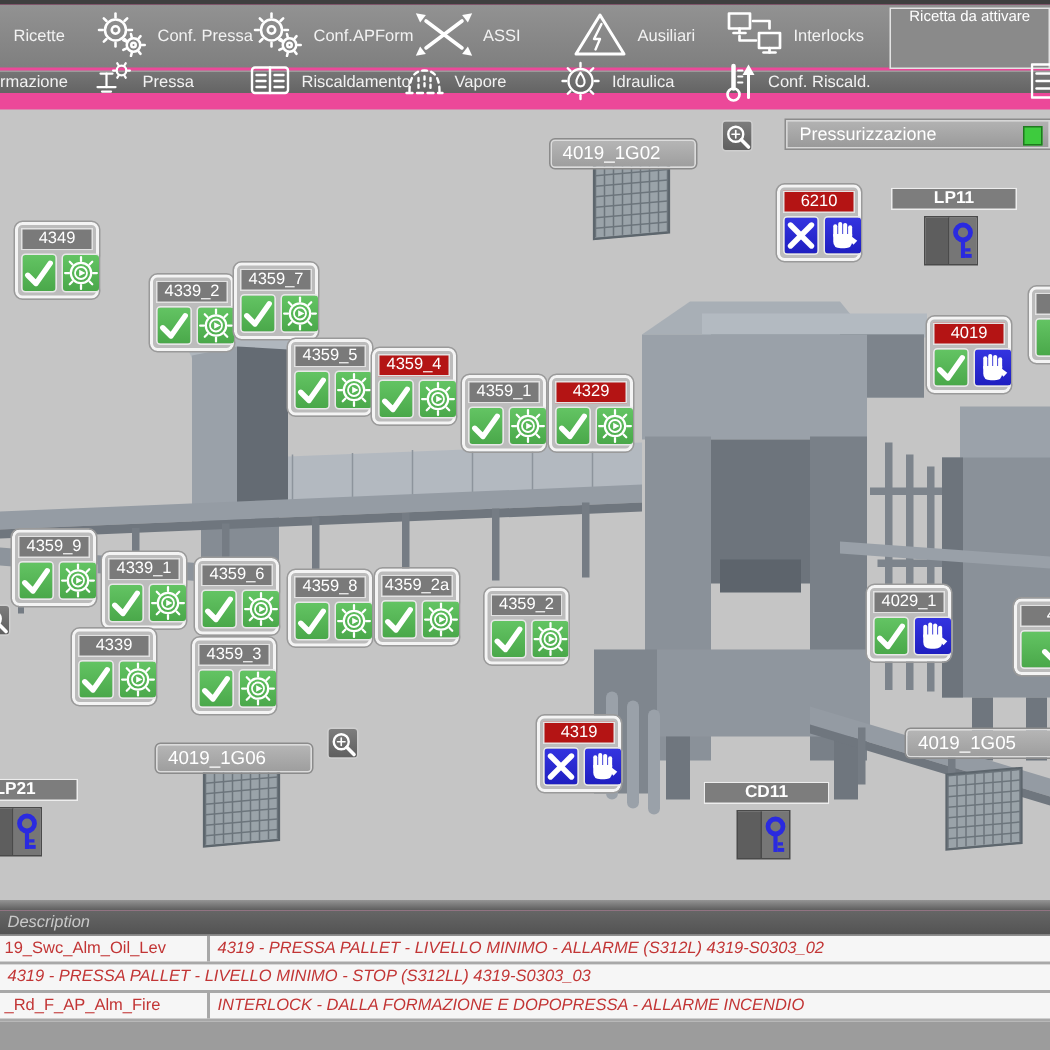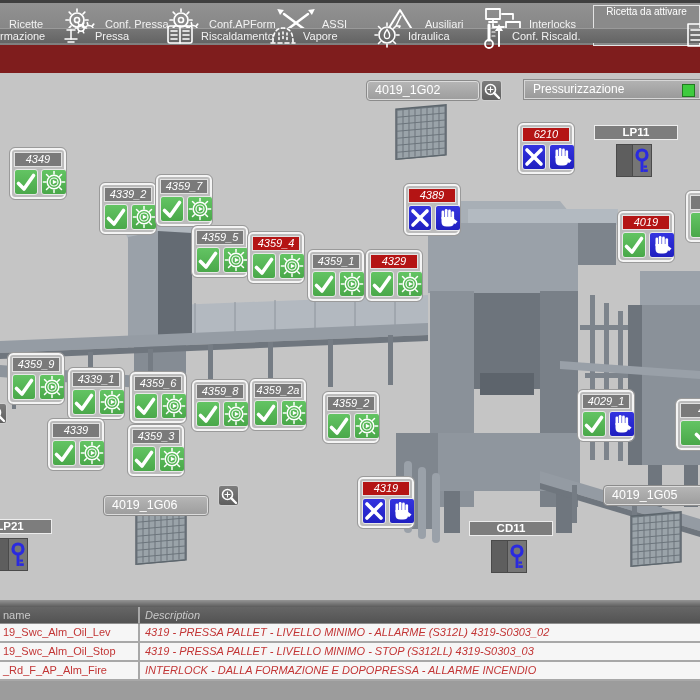--- a/index.html
+++ b/index.html
@@ -1,21 +1,21 @@
 <!DOCTYPE html>
 <html><head>
 <meta charset="utf-8">
 <style>
   html,body{margin:0;padding:0;background:#444;}
-  #app{position:relative;width:700px;height:700px;overflow:hidden;background:#7f1d1d;
+  #app{position:relative;width:700px;height:700px;overflow:hidden;background:#ec4899;
        font-family:"Liberation Sans",sans-serif;-webkit-font-smoothing:antialiased;}
   
   .toolbar1{position:absolute;left:0;top:0;width:700px;height:45px;box-sizing:border-box;
             background:linear-gradient(#929292,#7f7f7f);border-top:3px solid #3f3f3f;}
-  .toolbar2{position:absolute;left:0;top:28px;width:700px;height:15px;box-sizing:border-box;
+  .toolbar2{position:absolute;left:0;top:47px;width:700px;height:15px;box-sizing:border-box;
             background:linear-gradient(#757575,#646464);border-top:1px solid #9a9a9a;}
   .tb-item{position:absolute;top:0;height:100%;display:flex;align-items:center;gap:7px;
            color:#f2f2f2;font-size:11px;white-space:nowrap;cursor:default;}
   .tb-item svg{flex:0 0 auto;}
   
   .recipe-panel{position:absolute;right:0;top:2px;width:107px;height:41px;box-sizing:border-box;
                 border:1px solid #e3e3e3;background:#8a8a8a;color:#fff;font-size:10px;}
   .recipe-title{text-align:center;height:12px;line-height:12px;overflow:hidden;}
   .recipe-row{display:flex;align-items:center;height:13px;border-top:1px solid #e3e3e3;
               background:#959595;color:#fff;}
@@ -35,21 +35,21 @@
   .station-label{position:absolute;width:84px;height:15px;box-sizing:border-box;background:#7d7d7d;
                  border:1px solid #ededed;color:#fff;font-size:11.5px;font-weight:bold;
                  text-align:center;line-height:13px;}
   .key-panel{position:absolute;width:36px;height:33px;box-sizing:border-box;border:1px solid #4a4a4a;
              display:flex;}
   .key-panel .kc1{width:15px;background:#5e5e5e;border-right:1px solid #4a4a4a;}
   .key-panel .kc2{flex:1;background:#767676;display:flex;align-items:center;justify-content:center;}
   .pallet{position:absolute;}
   
   .tag{position:absolute;width:56px;box-sizing:border-box;background:#bcbcbc;border:2px solid #f4f4f4;
-       outline:1px solid #9a9a9a;border-radius:5px;padding:2px;font-style:italic;}
+       outline:1px solid #9a9a9a;border-radius:5px;padding:2px;}
   .tag-label{height:13px;line-height:13px;font-size:11px;text-align:center;color:#fff;
              border:1px solid #e2e2e2;overflow:hidden;}
   .tag-label.gray{background:#7a7a7a;}
   .tag-label.red{background:#b41414;}
   .tag-buttons{display:flex;gap:3px;margin-top:2px;}
   .tbtn{flex:1;height:26px;border-radius:3px;box-sizing:border-box;border:1px solid #e8e8e8;
         display:flex;align-items:center;justify-content:center;}
   .tbtn.green{background:linear-gradient(#63c463,#4aa84a);}
   .tbtn.blue{background:linear-gradient(#3434e0,#1f1fc0);}
   
@@ -421,21 +421,21 @@
               <line x1="4" y1="18" x2="52" y2="18"></line>
               <line x1="4" y1="25" x2="52" y2="25"></line>
               <line x1="4" y1="32" x2="52" y2="32"></line>
               <line x1="4" y1="39" x2="52" y2="39"></line>
               <line x1="4" y1="46" x2="52" y2="46"></line>
               <line x1="4" y1="53" x2="52" y2="53"></line>
             </g>
             <rect x="3" y="3" width="50" height="50" fill="none" stroke="#5d666d" stroke-width="1.5"></rect>
           </g>
         </svg></div>
-      <div class="zone-label" style="left:367px;top:8px;width:112px">4019_1G02</div>
+      <div class="zone-label" style="left:367px;top:20px;width:97px">4019_1G02</div>
       <div class="mag-btn" style="left:481px;top:7px">
         <svg width="18" height="18" viewBox="0 0 18 18">
           <g fill="none" stroke="#fff" stroke-width="1.6" stroke-linecap="round" stroke-linejoin="round">
             <circle cx="7.5" cy="7.5" r="5"></circle>
             <line x1="11.2" y1="11.2" x2="16" y2="16" stroke-width="2.4"></line>
             <line x1="7.5" y1="5" x2="7.5" y2="10" stroke-width="1.1"></line>
             <line x1="5" y1="7.5" x2="10" y2="7.5" stroke-width="1.1"></line>
           </g>
         </svg>
       </div>
@@ -651,22 +651,84 @@
                 <line x1="17.7" y1="6.3" x2="19.5" y2="4.5"></line>
                 <circle cx="12" cy="12" r="4" stroke-width="1.2"></circle>
                 <g fill="#fff" stroke="none">
                   <polygon points="10.8,9.8 15,12 10.8,14.2"></polygon>
                 </g>
               </g>
             </svg>
           </div>
         </div>
       </div>
-      <div class="tag" style="left:404px;top:111px">
-        <div class="tag-label red">4389</div>
+      <div class="tag" style="left:308px;top:177px">
+        <div class="tag-label gray">4359_1</div>
+        <div class="tag-buttons">
+          <div class="tbtn green">
+            <svg width="22" height="22" viewBox="0 0 22 22">
+              <g fill="none" stroke="#fff" stroke-width="3.6" stroke-linecap="round" stroke-linejoin="round">
+                <polyline points="3.5,12.5 9,18 18.5,4.5"></polyline>
+              </g>
+            </svg>
+          </div>
+          <div class="tbtn green">
+            <svg width="24" height="24" viewBox="0 0 24 24">
+              <g fill="none" stroke="#fff" stroke-width="1.5" stroke-linecap="round" stroke-linejoin="round">
+                <circle cx="12" cy="12" r="6.8" stroke-width="1.5"></circle>
+                <line x1="20.0" y1="12.0" x2="22.6" y2="12.0"></line>
+                <line x1="17.7" y1="17.7" x2="19.5" y2="19.5"></line>
+                <line x1="12.0" y1="20.0" x2="12.0" y2="22.6"></line>
+                <line x1="6.3" y1="17.7" x2="4.5" y2="19.5"></line>
+                <line x1="4.0" y1="12.0" x2="1.4" y2="12.0"></line>
+                <line x1="6.3" y1="6.3" x2="4.5" y2="4.5"></line>
+                <line x1="12.0" y1="4.0" x2="12.0" y2="1.4"></line>
+                <line x1="17.7" y1="6.3" x2="19.5" y2="4.5"></line>
+                <circle cx="12" cy="12" r="4" stroke-width="1.2"></circle>
+                <g fill="#fff" stroke="none">
+                  <polygon points="10.8,9.8 15,12 10.8,14.2"></polygon>
+                </g>
+              </g>
+            </svg>
+          </div>
+        </div>
+      </div>
+      <div class="tag" style="left:366px;top:177px">
+        <div class="tag-label red">4329</div>
+        <div class="tag-buttons">
+          <div class="tbtn green">
+            <svg width="22" height="22" viewBox="0 0 22 22">
+              <g fill="none" stroke="#fff" stroke-width="3.6" stroke-linecap="round" stroke-linejoin="round">
+                <polyline points="3.5,12.5 9,18 18.5,4.5"></polyline>
+              </g>
+            </svg>
+          </div>
+          <div class="tbtn green">
+            <svg width="24" height="24" viewBox="0 0 24 24">
+              <g fill="none" stroke="#fff" stroke-width="1.5" stroke-linecap="round" stroke-linejoin="round">
+                <circle cx="12" cy="12" r="6.8" stroke-width="1.5"></circle>
+                <line x1="20.0" y1="12.0" x2="22.6" y2="12.0"></line>
+                <line x1="17.7" y1="17.7" x2="19.5" y2="19.5"></line>
+                <line x1="12.0" y1="20.0" x2="12.0" y2="22.6"></line>
+                <line x1="6.3" y1="17.7" x2="4.5" y2="19.5"></line>
+                <line x1="4.0" y1="12.0" x2="1.4" y2="12.0"></line>
+                <line x1="6.3" y1="6.3" x2="4.5" y2="4.5"></line>
+                <line x1="12.0" y1="4.0" x2="12.0" y2="1.4"></line>
+                <line x1="17.7" y1="6.3" x2="19.5" y2="4.5"></line>
+                <circle cx="12" cy="12" r="4" stroke-width="1.2"></circle>
+                <g fill="#fff" stroke="none">
+                  <polygon points="10.8,9.8 15,12 10.8,14.2"></polygon>
+                </g>
+              </g>
+            </svg>
+          </div>
+        </div>
+      </div>
+      <div class="tag" style="left:518px;top:50px">
+        <div class="tag-label red">6210</div>
         <div class="tag-buttons">
           <div class="tbtn blue">
             <svg width="22" height="22" viewBox="0 0 22 22">
               <g fill="none" stroke="#fff" stroke-width="3.6" stroke-linecap="round" stroke-linejoin="round">
                 <line x1="4" y1="4" x2="18" y2="18"></line>
                 <line x1="18" y1="4" x2="4" y2="18"></line>
               </g>
             </svg>
           </div>
           <div class="tbtn blue">
@@ -676,109 +738,294 @@
                 <rect x="8.8" y="3" width="2.7" height="10.5" rx="1.3"></rect>
                 <rect x="12.1" y="3.6" width="2.7" height="10" rx="1.3"></rect>
                 <rect x="15.4" y="5.2" width="2.7" height="8.5" rx="1.3"></rect>
                 <path d="M5.5,11 h12.6 v5 q0,4.5 -5,4.5 h-2.6 q-5,0 -5,-4.5 z"></path>
                 <polygon points="17.5,12.5 21.5,15.5 19,18.2 16.5,15.5"></polygon>
               </g>
             </svg>
           </div>
         </div>
       </div>
-      <div class="tag" style="left:308px;top:177px">
-        <div class="tag-label gray">4359_1</div>
-        <div class="tag-buttons">
-          <div class="tbtn green">
-            <svg width="22" height="22" viewBox="0 0 22 22">
-              <g fill="none" stroke="#fff" stroke-width="3.6" stroke-linecap="round" stroke-linejoin="round">
-                <polyline points="3.5,12.5 9,18 18.5,4.5"></polyline>
-              </g>
-            </svg>
-          </div>
-          <div class="tbtn green">
-            <svg width="24" height="24" viewBox="0 0 24 24">
-              <g fill="none" stroke="#fff" stroke-width="1.5" stroke-linecap="round" stroke-linejoin="round">
-                <circle cx="12" cy="12" r="6.8" stroke-width="1.5"></circle>
-                <line x1="20.0" y1="12.0" x2="22.6" y2="12.0"></line>
-                <line x1="17.7" y1="17.7" x2="19.5" y2="19.5"></line>
-                <line x1="12.0" y1="20.0" x2="12.0" y2="22.6"></line>
-                <line x1="6.3" y1="17.7" x2="4.5" y2="19.5"></line>
-                <line x1="4.0" y1="12.0" x2="1.4" y2="12.0"></line>
-                <line x1="6.3" y1="6.3" x2="4.5" y2="4.5"></line>
-                <line x1="12.0" y1="4.0" x2="12.0" y2="1.4"></line>
-                <line x1="17.7" y1="6.3" x2="19.5" y2="4.5"></line>
-                <circle cx="12" cy="12" r="4" stroke-width="1.2"></circle>
-                <g fill="#fff" stroke="none">
-                  <polygon points="10.8,9.8 15,12 10.8,14.2"></polygon>
-                </g>
-              </g>
-            </svg>
-          </div>
-        </div>
-      </div>
-      <div class="tag" style="left:366px;top:177px">
-        <div class="tag-label red">4329</div>
-        <div class="tag-buttons">
-          <div class="tbtn green">
-            <svg width="22" height="22" viewBox="0 0 22 22">
-              <g fill="none" stroke="#fff" stroke-width="3.6" stroke-linecap="round" stroke-linejoin="round">
-                <polyline points="3.5,12.5 9,18 18.5,4.5"></polyline>
-              </g>
-            </svg>
-          </div>
-          <div class="tbtn green">
-            <svg width="24" height="24" viewBox="0 0 24 24">
-              <g fill="none" stroke="#fff" stroke-width="1.5" stroke-linecap="round" stroke-linejoin="round">
-                <circle cx="12" cy="12" r="6.8" stroke-width="1.5"></circle>
-                <line x1="20.0" y1="12.0" x2="22.6" y2="12.0"></line>
-                <line x1="17.7" y1="17.7" x2="19.5" y2="19.5"></line>
-                <line x1="12.0" y1="20.0" x2="12.0" y2="22.6"></line>
-                <line x1="6.3" y1="17.7" x2="4.5" y2="19.5"></line>
-                <line x1="4.0" y1="12.0" x2="1.4" y2="12.0"></line>
-                <line x1="6.3" y1="6.3" x2="4.5" y2="4.5"></line>
-                <line x1="12.0" y1="4.0" x2="12.0" y2="1.4"></line>
-                <line x1="17.7" y1="6.3" x2="19.5" y2="4.5"></line>
-                <circle cx="12" cy="12" r="4" stroke-width="1.2"></circle>
-                <g fill="#fff" stroke="none">
-                  <polygon points="10.8,9.8 15,12 10.8,14.2"></polygon>
-                </g>
-              </g>
-            </svg>
-          </div>
-        </div>
-      </div>
-      <div class="tag" style="left:518px;top:50px">
-        <div class="tag-label red">6210</div>
-        <div class="tag-buttons">
-          <div class="tbtn blue">
-            <svg width="22" height="22" viewBox="0 0 22 22">
-              <g fill="none" stroke="#fff" stroke-width="3.6" stroke-linecap="round" stroke-linejoin="round">
-                <line x1="4" y1="4" x2="18" y2="18"></line>
-                <line x1="18" y1="4" x2="4" y2="18"></line>
+      <div class="tag" style="left:618px;top:138px">
+        <div class="tag-label red">4019</div>
+        <div class="tag-buttons">
+          <div class="tbtn green">
+            <svg width="22" height="22" viewBox="0 0 22 22">
+              <g fill="none" stroke="#fff" stroke-width="3.6" stroke-linecap="round" stroke-linejoin="round">
+                <polyline points="3.5,12.5 9,18 18.5,4.5"></polyline>
               </g>
             </svg>
           </div>
           <div class="tbtn blue">
             <svg width="24" height="24" viewBox="0 0 24 24">
               <g fill="#fff">
                 <rect x="5.5" y="4.5" width="2.7" height="9" rx="1.3"></rect>
                 <rect x="8.8" y="3" width="2.7" height="10.5" rx="1.3"></rect>
                 <rect x="12.1" y="3.6" width="2.7" height="10" rx="1.3"></rect>
                 <rect x="15.4" y="5.2" width="2.7" height="8.5" rx="1.3"></rect>
                 <path d="M5.5,11 h12.6 v5 q0,4.5 -5,4.5 h-2.6 q-5,0 -5,-4.5 z"></path>
                 <polygon points="17.5,12.5 21.5,15.5 19,18.2 16.5,15.5"></polygon>
               </g>
             </svg>
           </div>
         </div>
       </div>
-      <div class="tag" style="left:618px;top:138px">
-        <div class="tag-label red">4019</div>
+      <div class="tag" style="left:8px;top:280px">
+        <div class="tag-label gray">4359_9</div>
+        <div class="tag-buttons">
+          <div class="tbtn green">
+            <svg width="22" height="22" viewBox="0 0 22 22">
+              <g fill="none" stroke="#fff" stroke-width="3.6" stroke-linecap="round" stroke-linejoin="round">
+                <polyline points="3.5,12.5 9,18 18.5,4.5"></polyline>
+              </g>
+            </svg>
+          </div>
+          <div class="tbtn green">
+            <svg width="24" height="24" viewBox="0 0 24 24">
+              <g fill="none" stroke="#fff" stroke-width="1.5" stroke-linecap="round" stroke-linejoin="round">
+                <circle cx="12" cy="12" r="6.8" stroke-width="1.5"></circle>
+                <line x1="20.0" y1="12.0" x2="22.6" y2="12.0"></line>
+                <line x1="17.7" y1="17.7" x2="19.5" y2="19.5"></line>
+                <line x1="12.0" y1="20.0" x2="12.0" y2="22.6"></line>
+                <line x1="6.3" y1="17.7" x2="4.5" y2="19.5"></line>
+                <line x1="4.0" y1="12.0" x2="1.4" y2="12.0"></line>
+                <line x1="6.3" y1="6.3" x2="4.5" y2="4.5"></line>
+                <line x1="12.0" y1="4.0" x2="12.0" y2="1.4"></line>
+                <line x1="17.7" y1="6.3" x2="19.5" y2="4.5"></line>
+                <circle cx="12" cy="12" r="4" stroke-width="1.2"></circle>
+                <g fill="#fff" stroke="none">
+                  <polygon points="10.8,9.8 15,12 10.8,14.2"></polygon>
+                </g>
+              </g>
+            </svg>
+          </div>
+        </div>
+      </div>
+      <div class="tag" style="left:68px;top:295px">
+        <div class="tag-label gray">4339_1</div>
+        <div class="tag-buttons">
+          <div class="tbtn green">
+            <svg width="22" height="22" viewBox="0 0 22 22">
+              <g fill="none" stroke="#fff" stroke-width="3.6" stroke-linecap="round" stroke-linejoin="round">
+                <polyline points="3.5,12.5 9,18 18.5,4.5"></polyline>
+              </g>
+            </svg>
+          </div>
+          <div class="tbtn green">
+            <svg width="24" height="24" viewBox="0 0 24 24">
+              <g fill="none" stroke="#fff" stroke-width="1.5" stroke-linecap="round" stroke-linejoin="round">
+                <circle cx="12" cy="12" r="6.8" stroke-width="1.5"></circle>
+                <line x1="20.0" y1="12.0" x2="22.6" y2="12.0"></line>
+                <line x1="17.7" y1="17.7" x2="19.5" y2="19.5"></line>
+                <line x1="12.0" y1="20.0" x2="12.0" y2="22.6"></line>
+                <line x1="6.3" y1="17.7" x2="4.5" y2="19.5"></line>
+                <line x1="4.0" y1="12.0" x2="1.4" y2="12.0"></line>
+                <line x1="6.3" y1="6.3" x2="4.5" y2="4.5"></line>
+                <line x1="12.0" y1="4.0" x2="12.0" y2="1.4"></line>
+                <line x1="17.7" y1="6.3" x2="19.5" y2="4.5"></line>
+                <circle cx="12" cy="12" r="4" stroke-width="1.2"></circle>
+                <g fill="#fff" stroke="none">
+                  <polygon points="10.8,9.8 15,12 10.8,14.2"></polygon>
+                </g>
+              </g>
+            </svg>
+          </div>
+        </div>
+      </div>
+      <div class="tag" style="left:130px;top:299px">
+        <div class="tag-label gray">4359_6</div>
+        <div class="tag-buttons">
+          <div class="tbtn green">
+            <svg width="22" height="22" viewBox="0 0 22 22">
+              <g fill="none" stroke="#fff" stroke-width="3.6" stroke-linecap="round" stroke-linejoin="round">
+                <polyline points="3.5,12.5 9,18 18.5,4.5"></polyline>
+              </g>
+            </svg>
+          </div>
+          <div class="tbtn green">
+            <svg width="24" height="24" viewBox="0 0 24 24">
+              <g fill="none" stroke="#fff" stroke-width="1.5" stroke-linecap="round" stroke-linejoin="round">
+                <circle cx="12" cy="12" r="6.8" stroke-width="1.5"></circle>
+                <line x1="20.0" y1="12.0" x2="22.6" y2="12.0"></line>
+                <line x1="17.7" y1="17.7" x2="19.5" y2="19.5"></line>
+                <line x1="12.0" y1="20.0" x2="12.0" y2="22.6"></line>
+                <line x1="6.3" y1="17.7" x2="4.5" y2="19.5"></line>
+                <line x1="4.0" y1="12.0" x2="1.4" y2="12.0"></line>
+                <line x1="6.3" y1="6.3" x2="4.5" y2="4.5"></line>
+                <line x1="12.0" y1="4.0" x2="12.0" y2="1.4"></line>
+                <line x1="17.7" y1="6.3" x2="19.5" y2="4.5"></line>
+                <circle cx="12" cy="12" r="4" stroke-width="1.2"></circle>
+                <g fill="#fff" stroke="none">
+                  <polygon points="10.8,9.8 15,12 10.8,14.2"></polygon>
+                </g>
+              </g>
+            </svg>
+          </div>
+        </div>
+      </div>
+      <div class="tag" style="left:192px;top:307px">
+        <div class="tag-label gray">4359_8</div>
+        <div class="tag-buttons">
+          <div class="tbtn green">
+            <svg width="22" height="22" viewBox="0 0 22 22">
+              <g fill="none" stroke="#fff" stroke-width="3.6" stroke-linecap="round" stroke-linejoin="round">
+                <polyline points="3.5,12.5 9,18 18.5,4.5"></polyline>
+              </g>
+            </svg>
+          </div>
+          <div class="tbtn green">
+            <svg width="24" height="24" viewBox="0 0 24 24">
+              <g fill="none" stroke="#fff" stroke-width="1.5" stroke-linecap="round" stroke-linejoin="round">
+                <circle cx="12" cy="12" r="6.8" stroke-width="1.5"></circle>
+                <line x1="20.0" y1="12.0" x2="22.6" y2="12.0"></line>
+                <line x1="17.7" y1="17.7" x2="19.5" y2="19.5"></line>
+                <line x1="12.0" y1="20.0" x2="12.0" y2="22.6"></line>
+                <line x1="6.3" y1="17.7" x2="4.5" y2="19.5"></line>
+                <line x1="4.0" y1="12.0" x2="1.4" y2="12.0"></line>
+                <line x1="6.3" y1="6.3" x2="4.5" y2="4.5"></line>
+                <line x1="12.0" y1="4.0" x2="12.0" y2="1.4"></line>
+                <line x1="17.7" y1="6.3" x2="19.5" y2="4.5"></line>
+                <circle cx="12" cy="12" r="4" stroke-width="1.2"></circle>
+                <g fill="#fff" stroke="none">
+                  <polygon points="10.8,9.8 15,12 10.8,14.2"></polygon>
+                </g>
+              </g>
+            </svg>
+          </div>
+        </div>
+      </div>
+      <div class="tag" style="left:48px;top:346px">
+        <div class="tag-label gray">4339</div>
+        <div class="tag-buttons">
+          <div class="tbtn green">
+            <svg width="22" height="22" viewBox="0 0 22 22">
+              <g fill="none" stroke="#fff" stroke-width="3.6" stroke-linecap="round" stroke-linejoin="round">
+                <polyline points="3.5,12.5 9,18 18.5,4.5"></polyline>
+              </g>
+            </svg>
+          </div>
+          <div class="tbtn green">
+            <svg width="24" height="24" viewBox="0 0 24 24">
+              <g fill="none" stroke="#fff" stroke-width="1.5" stroke-linecap="round" stroke-linejoin="round">
+                <circle cx="12" cy="12" r="6.8" stroke-width="1.5"></circle>
+                <line x1="20.0" y1="12.0" x2="22.6" y2="12.0"></line>
+                <line x1="17.7" y1="17.7" x2="19.5" y2="19.5"></line>
+                <line x1="12.0" y1="20.0" x2="12.0" y2="22.6"></line>
+                <line x1="6.3" y1="17.7" x2="4.5" y2="19.5"></line>
+                <line x1="4.0" y1="12.0" x2="1.4" y2="12.0"></line>
+                <line x1="6.3" y1="6.3" x2="4.5" y2="4.5"></line>
+                <line x1="12.0" y1="4.0" x2="12.0" y2="1.4"></line>
+                <line x1="17.7" y1="6.3" x2="19.5" y2="4.5"></line>
+                <circle cx="12" cy="12" r="4" stroke-width="1.2"></circle>
+                <g fill="#fff" stroke="none">
+                  <polygon points="10.8,9.8 15,12 10.8,14.2"></polygon>
+                </g>
+              </g>
+            </svg>
+          </div>
+        </div>
+      </div>
+      <div class="tag" style="left:128px;top:352px">
+        <div class="tag-label gray">4359_3</div>
+        <div class="tag-buttons">
+          <div class="tbtn green">
+            <svg width="22" height="22" viewBox="0 0 22 22">
+              <g fill="none" stroke="#fff" stroke-width="3.6" stroke-linecap="round" stroke-linejoin="round">
+                <polyline points="3.5,12.5 9,18 18.5,4.5"></polyline>
+              </g>
+            </svg>
+          </div>
+          <div class="tbtn green">
+            <svg width="24" height="24" viewBox="0 0 24 24">
+              <g fill="none" stroke="#fff" stroke-width="1.5" stroke-linecap="round" stroke-linejoin="round">
+                <circle cx="12" cy="12" r="6.8" stroke-width="1.5"></circle>
+                <line x1="20.0" y1="12.0" x2="22.6" y2="12.0"></line>
+                <line x1="17.7" y1="17.7" x2="19.5" y2="19.5"></line>
+                <line x1="12.0" y1="20.0" x2="12.0" y2="22.6"></line>
+                <line x1="6.3" y1="17.7" x2="4.5" y2="19.5"></line>
+                <line x1="4.0" y1="12.0" x2="1.4" y2="12.0"></line>
+                <line x1="6.3" y1="6.3" x2="4.5" y2="4.5"></line>
+                <line x1="12.0" y1="4.0" x2="12.0" y2="1.4"></line>
+                <line x1="17.7" y1="6.3" x2="19.5" y2="4.5"></line>
+                <circle cx="12" cy="12" r="4" stroke-width="1.2"></circle>
+                <g fill="#fff" stroke="none">
+                  <polygon points="10.8,9.8 15,12 10.8,14.2"></polygon>
+                </g>
+              </g>
+            </svg>
+          </div>
+        </div>
+      </div>
+      <div class="tag" style="left:250px;top:306px">
+        <div class="tag-label gray">4359_2a</div>
+        <div class="tag-buttons">
+          <div class="tbtn green">
+            <svg width="22" height="22" viewBox="0 0 22 22">
+              <g fill="none" stroke="#fff" stroke-width="3.6" stroke-linecap="round" stroke-linejoin="round">
+                <polyline points="3.5,12.5 9,18 18.5,4.5"></polyline>
+              </g>
+            </svg>
+          </div>
+          <div class="tbtn green">
+            <svg width="24" height="24" viewBox="0 0 24 24">
+              <g fill="none" stroke="#fff" stroke-width="1.5" stroke-linecap="round" stroke-linejoin="round">
+                <circle cx="12" cy="12" r="6.8" stroke-width="1.5"></circle>
+                <line x1="20.0" y1="12.0" x2="22.6" y2="12.0"></line>
+                <line x1="17.7" y1="17.7" x2="19.5" y2="19.5"></line>
+                <line x1="12.0" y1="20.0" x2="12.0" y2="22.6"></line>
+                <line x1="6.3" y1="17.7" x2="4.5" y2="19.5"></line>
+                <line x1="4.0" y1="12.0" x2="1.4" y2="12.0"></line>
+                <line x1="6.3" y1="6.3" x2="4.5" y2="4.5"></line>
+                <line x1="12.0" y1="4.0" x2="12.0" y2="1.4"></line>
+                <line x1="17.7" y1="6.3" x2="19.5" y2="4.5"></line>
+                <circle cx="12" cy="12" r="4" stroke-width="1.2"></circle>
+                <g fill="#fff" stroke="none">
+                  <polygon points="10.8,9.8 15,12 10.8,14.2"></polygon>
+                </g>
+              </g>
+            </svg>
+          </div>
+        </div>
+      </div>
+      <div class="tag" style="left:323px;top:319px">
+        <div class="tag-label gray">4359_2</div>
+        <div class="tag-buttons">
+          <div class="tbtn green">
+            <svg width="22" height="22" viewBox="0 0 22 22">
+              <g fill="none" stroke="#fff" stroke-width="3.6" stroke-linecap="round" stroke-linejoin="round">
+                <polyline points="3.5,12.5 9,18 18.5,4.5"></polyline>
+              </g>
+            </svg>
+          </div>
+          <div class="tbtn green">
+            <svg width="24" height="24" viewBox="0 0 24 24">
+              <g fill="none" stroke="#fff" stroke-width="1.5" stroke-linecap="round" stroke-linejoin="round">
+                <circle cx="12" cy="12" r="6.8" stroke-width="1.5"></circle>
+                <line x1="20.0" y1="12.0" x2="22.6" y2="12.0"></line>
+                <line x1="17.7" y1="17.7" x2="19.5" y2="19.5"></line>
+                <line x1="12.0" y1="20.0" x2="12.0" y2="22.6"></line>
+                <line x1="6.3" y1="17.7" x2="4.5" y2="19.5"></line>
+                <line x1="4.0" y1="12.0" x2="1.4" y2="12.0"></line>
+                <line x1="6.3" y1="6.3" x2="4.5" y2="4.5"></line>
+                <line x1="12.0" y1="4.0" x2="12.0" y2="1.4"></line>
+                <line x1="17.7" y1="6.3" x2="19.5" y2="4.5"></line>
+                <circle cx="12" cy="12" r="4" stroke-width="1.2"></circle>
+                <g fill="#fff" stroke="none">
+                  <polygon points="10.8,9.8 15,12 10.8,14.2"></polygon>
+                </g>
+              </g>
+            </svg>
+          </div>
+        </div>
+      </div>
+      <div class="tag" style="left:578px;top:317px">
+        <div class="tag-label gray">4029_1</div>
         <div class="tag-buttons">
           <div class="tbtn green">
             <svg width="22" height="22" viewBox="0 0 22 22">
               <g fill="none" stroke="#fff" stroke-width="3.6" stroke-linecap="round" stroke-linejoin="round">
                 <polyline points="3.5,12.5 9,18 18.5,4.5"></polyline>
               </g>
             </svg>
           </div>
           <div class="tbtn blue">
             <svg width="24" height="24" viewBox="0 0 24 24">
@@ -787,317 +1034,45 @@
                 <rect x="8.8" y="3" width="2.7" height="10.5" rx="1.3"></rect>
                 <rect x="12.1" y="3.6" width="2.7" height="10" rx="1.3"></rect>
                 <rect x="15.4" y="5.2" width="2.7" height="8.5" rx="1.3"></rect>
                 <path d="M5.5,11 h12.6 v5 q0,4.5 -5,4.5 h-2.6 q-5,0 -5,-4.5 z"></path>
                 <polygon points="17.5,12.5 21.5,15.5 19,18.2 16.5,15.5"></polygon>
               </g>
             </svg>
           </div>
         </div>
       </div>
-      <div class="tag" style="left:8px;top:280px">
-        <div class="tag-label gray">4359_9</div>
-        <div class="tag-buttons">
-          <div class="tbtn green">
-            <svg width="22" height="22" viewBox="0 0 22 22">
-              <g fill="none" stroke="#fff" stroke-width="3.6" stroke-linecap="round" stroke-linejoin="round">
-                <polyline points="3.5,12.5 9,18 18.5,4.5"></polyline>
-              </g>
-            </svg>
-          </div>
-          <div class="tbtn green">
-            <svg width="24" height="24" viewBox="0 0 24 24">
-              <g fill="none" stroke="#fff" stroke-width="1.5" stroke-linecap="round" stroke-linejoin="round">
-                <circle cx="12" cy="12" r="6.8" stroke-width="1.5"></circle>
-                <line x1="20.0" y1="12.0" x2="22.6" y2="12.0"></line>
-                <line x1="17.7" y1="17.7" x2="19.5" y2="19.5"></line>
-                <line x1="12.0" y1="20.0" x2="12.0" y2="22.6"></line>
-                <line x1="6.3" y1="17.7" x2="4.5" y2="19.5"></line>
-                <line x1="4.0" y1="12.0" x2="1.4" y2="12.0"></line>
-                <line x1="6.3" y1="6.3" x2="4.5" y2="4.5"></line>
-                <line x1="12.0" y1="4.0" x2="12.0" y2="1.4"></line>
-                <line x1="17.7" y1="6.3" x2="19.5" y2="4.5"></line>
-                <circle cx="12" cy="12" r="4" stroke-width="1.2"></circle>
-                <g fill="#fff" stroke="none">
-                  <polygon points="10.8,9.8 15,12 10.8,14.2"></polygon>
-                </g>
-              </g>
-            </svg>
-          </div>
-        </div>
-      </div>
-      <div class="tag" style="left:68px;top:295px">
-        <div class="tag-label gray">4339_1</div>
-        <div class="tag-buttons">
-          <div class="tbtn green">
-            <svg width="22" height="22" viewBox="0 0 22 22">
-              <g fill="none" stroke="#fff" stroke-width="3.6" stroke-linecap="round" stroke-linejoin="round">
-                <polyline points="3.5,12.5 9,18 18.5,4.5"></polyline>
-              </g>
-            </svg>
-          </div>
-          <div class="tbtn green">
-            <svg width="24" height="24" viewBox="0 0 24 24">
-              <g fill="none" stroke="#fff" stroke-width="1.5" stroke-linecap="round" stroke-linejoin="round">
-                <circle cx="12" cy="12" r="6.8" stroke-width="1.5"></circle>
-                <line x1="20.0" y1="12.0" x2="22.6" y2="12.0"></line>
-                <line x1="17.7" y1="17.7" x2="19.5" y2="19.5"></line>
-                <line x1="12.0" y1="20.0" x2="12.0" y2="22.6"></line>
-                <line x1="6.3" y1="17.7" x2="4.5" y2="19.5"></line>
-                <line x1="4.0" y1="12.0" x2="1.4" y2="12.0"></line>
-                <line x1="6.3" y1="6.3" x2="4.5" y2="4.5"></line>
-                <line x1="12.0" y1="4.0" x2="12.0" y2="1.4"></line>
-                <line x1="17.7" y1="6.3" x2="19.5" y2="4.5"></line>
-                <circle cx="12" cy="12" r="4" stroke-width="1.2"></circle>
-                <g fill="#fff" stroke="none">
-                  <polygon points="10.8,9.8 15,12 10.8,14.2"></polygon>
-                </g>
-              </g>
-            </svg>
-          </div>
-        </div>
-      </div>
-      <div class="tag" style="left:130px;top:299px">
-        <div class="tag-label gray">4359_6</div>
-        <div class="tag-buttons">
-          <div class="tbtn green">
-            <svg width="22" height="22" viewBox="0 0 22 22">
-              <g fill="none" stroke="#fff" stroke-width="3.6" stroke-linecap="round" stroke-linejoin="round">
-                <polyline points="3.5,12.5 9,18 18.5,4.5"></polyline>
-              </g>
-            </svg>
-          </div>
-          <div class="tbtn green">
-            <svg width="24" height="24" viewBox="0 0 24 24">
-              <g fill="none" stroke="#fff" stroke-width="1.5" stroke-linecap="round" stroke-linejoin="round">
-                <circle cx="12" cy="12" r="6.8" stroke-width="1.5"></circle>
-                <line x1="20.0" y1="12.0" x2="22.6" y2="12.0"></line>
-                <line x1="17.7" y1="17.7" x2="19.5" y2="19.5"></line>
-                <line x1="12.0" y1="20.0" x2="12.0" y2="22.6"></line>
-                <line x1="6.3" y1="17.7" x2="4.5" y2="19.5"></line>
-                <line x1="4.0" y1="12.0" x2="1.4" y2="12.0"></line>
-                <line x1="6.3" y1="6.3" x2="4.5" y2="4.5"></line>
-                <line x1="12.0" y1="4.0" x2="12.0" y2="1.4"></line>
-                <line x1="17.7" y1="6.3" x2="19.5" y2="4.5"></line>
-                <circle cx="12" cy="12" r="4" stroke-width="1.2"></circle>
-                <g fill="#fff" stroke="none">
-                  <polygon points="10.8,9.8 15,12 10.8,14.2"></polygon>
-                </g>
-              </g>
-            </svg>
-          </div>
-        </div>
-      </div>
-      <div class="tag" style="left:192px;top:307px">
-        <div class="tag-label gray">4359_8</div>
-        <div class="tag-buttons">
-          <div class="tbtn green">
-            <svg width="22" height="22" viewBox="0 0 22 22">
-              <g fill="none" stroke="#fff" stroke-width="3.6" stroke-linecap="round" stroke-linejoin="round">
-                <polyline points="3.5,12.5 9,18 18.5,4.5"></polyline>
-              </g>
-            </svg>
-          </div>
-          <div class="tbtn green">
-            <svg width="24" height="24" viewBox="0 0 24 24">
-              <g fill="none" stroke="#fff" stroke-width="1.5" stroke-linecap="round" stroke-linejoin="round">
-                <circle cx="12" cy="12" r="6.8" stroke-width="1.5"></circle>
-                <line x1="20.0" y1="12.0" x2="22.6" y2="12.0"></line>
-                <line x1="17.7" y1="17.7" x2="19.5" y2="19.5"></line>
-                <line x1="12.0" y1="20.0" x2="12.0" y2="22.6"></line>
-                <line x1="6.3" y1="17.7" x2="4.5" y2="19.5"></line>
-                <line x1="4.0" y1="12.0" x2="1.4" y2="12.0"></line>
-                <line x1="6.3" y1="6.3" x2="4.5" y2="4.5"></line>
-                <line x1="12.0" y1="4.0" x2="12.0" y2="1.4"></line>
-                <line x1="17.7" y1="6.3" x2="19.5" y2="4.5"></line>
-                <circle cx="12" cy="12" r="4" stroke-width="1.2"></circle>
-                <g fill="#fff" stroke="none">
-                  <polygon points="10.8,9.8 15,12 10.8,14.2"></polygon>
-                </g>
-              </g>
-            </svg>
-          </div>
-        </div>
-      </div>
-      <div class="tag" style="left:48px;top:346px">
-        <div class="tag-label gray">4339</div>
-        <div class="tag-buttons">
-          <div class="tbtn green">
-            <svg width="22" height="22" viewBox="0 0 22 22">
-              <g fill="none" stroke="#fff" stroke-width="3.6" stroke-linecap="round" stroke-linejoin="round">
-                <polyline points="3.5,12.5 9,18 18.5,4.5"></polyline>
-              </g>
-            </svg>
-          </div>
-          <div class="tbtn green">
-            <svg width="24" height="24" viewBox="0 0 24 24">
-              <g fill="none" stroke="#fff" stroke-width="1.5" stroke-linecap="round" stroke-linejoin="round">
-                <circle cx="12" cy="12" r="6.8" stroke-width="1.5"></circle>
-                <line x1="20.0" y1="12.0" x2="22.6" y2="12.0"></line>
-                <line x1="17.7" y1="17.7" x2="19.5" y2="19.5"></line>
-                <line x1="12.0" y1="20.0" x2="12.0" y2="22.6"></line>
-                <line x1="6.3" y1="17.7" x2="4.5" y2="19.5"></line>
-                <line x1="4.0" y1="12.0" x2="1.4" y2="12.0"></line>
-                <line x1="6.3" y1="6.3" x2="4.5" y2="4.5"></line>
-                <line x1="12.0" y1="4.0" x2="12.0" y2="1.4"></line>
-                <line x1="17.7" y1="6.3" x2="19.5" y2="4.5"></line>
-                <circle cx="12" cy="12" r="4" stroke-width="1.2"></circle>
-                <g fill="#fff" stroke="none">
-                  <polygon points="10.8,9.8 15,12 10.8,14.2"></polygon>
-                </g>
-              </g>
-            </svg>
-          </div>
-        </div>
-      </div>
-      <div class="tag" style="left:128px;top:352px">
-        <div class="tag-label gray">4359_3</div>
-        <div class="tag-buttons">
-          <div class="tbtn green">
-            <svg width="22" height="22" viewBox="0 0 22 22">
-              <g fill="none" stroke="#fff" stroke-width="3.6" stroke-linecap="round" stroke-linejoin="round">
-                <polyline points="3.5,12.5 9,18 18.5,4.5"></polyline>
-              </g>
-            </svg>
-          </div>
-          <div class="tbtn green">
-            <svg width="24" height="24" viewBox="0 0 24 24">
-              <g fill="none" stroke="#fff" stroke-width="1.5" stroke-linecap="round" stroke-linejoin="round">
-                <circle cx="12" cy="12" r="6.8" stroke-width="1.5"></circle>
-                <line x1="20.0" y1="12.0" x2="22.6" y2="12.0"></line>
-                <line x1="17.7" y1="17.7" x2="19.5" y2="19.5"></line>
-                <line x1="12.0" y1="20.0" x2="12.0" y2="22.6"></line>
-                <line x1="6.3" y1="17.7" x2="4.5" y2="19.5"></line>
-                <line x1="4.0" y1="12.0" x2="1.4" y2="12.0"></line>
-                <line x1="6.3" y1="6.3" x2="4.5" y2="4.5"></line>
-                <line x1="12.0" y1="4.0" x2="12.0" y2="1.4"></line>
-                <line x1="17.7" y1="6.3" x2="19.5" y2="4.5"></line>
-                <circle cx="12" cy="12" r="4" stroke-width="1.2"></circle>
-                <g fill="#fff" stroke="none">
-                  <polygon points="10.8,9.8 15,12 10.8,14.2"></polygon>
-                </g>
-              </g>
-            </svg>
-          </div>
-        </div>
-      </div>
-      <div class="tag" style="left:250px;top:306px">
-        <div class="tag-label gray">4359_2a</div>
-        <div class="tag-buttons">
-          <div class="tbtn green">
-            <svg width="22" height="22" viewBox="0 0 22 22">
-              <g fill="none" stroke="#fff" stroke-width="3.6" stroke-linecap="round" stroke-linejoin="round">
-                <polyline points="3.5,12.5 9,18 18.5,4.5"></polyline>
-              </g>
-            </svg>
-          </div>
-          <div class="tbtn green">
-            <svg width="24" height="24" viewBox="0 0 24 24">
-              <g fill="none" stroke="#fff" stroke-width="1.5" stroke-linecap="round" stroke-linejoin="round">
-                <circle cx="12" cy="12" r="6.8" stroke-width="1.5"></circle>
-                <line x1="20.0" y1="12.0" x2="22.6" y2="12.0"></line>
-                <line x1="17.7" y1="17.7" x2="19.5" y2="19.5"></line>
-                <line x1="12.0" y1="20.0" x2="12.0" y2="22.6"></line>
-                <line x1="6.3" y1="17.7" x2="4.5" y2="19.5"></line>
-                <line x1="4.0" y1="12.0" x2="1.4" y2="12.0"></line>
-                <line x1="6.3" y1="6.3" x2="4.5" y2="4.5"></line>
-                <line x1="12.0" y1="4.0" x2="12.0" y2="1.4"></line>
-                <line x1="17.7" y1="6.3" x2="19.5" y2="4.5"></line>
-                <circle cx="12" cy="12" r="4" stroke-width="1.2"></circle>
-                <g fill="#fff" stroke="none">
-                  <polygon points="10.8,9.8 15,12 10.8,14.2"></polygon>
-                </g>
-              </g>
-            </svg>
-          </div>
-        </div>
-      </div>
-      <div class="tag" style="left:323px;top:319px">
-        <div class="tag-label gray">4359_2</div>
-        <div class="tag-buttons">
-          <div class="tbtn green">
-            <svg width="22" height="22" viewBox="0 0 22 22">
-              <g fill="none" stroke="#fff" stroke-width="3.6" stroke-linecap="round" stroke-linejoin="round">
-                <polyline points="3.5,12.5 9,18 18.5,4.5"></polyline>
-              </g>
-            </svg>
-          </div>
-          <div class="tbtn green">
-            <svg width="24" height="24" viewBox="0 0 24 24">
-              <g fill="none" stroke="#fff" stroke-width="1.5" stroke-linecap="round" stroke-linejoin="round">
-                <circle cx="12" cy="12" r="6.8" stroke-width="1.5"></circle>
-                <line x1="20.0" y1="12.0" x2="22.6" y2="12.0"></line>
-                <line x1="17.7" y1="17.7" x2="19.5" y2="19.5"></line>
-                <line x1="12.0" y1="20.0" x2="12.0" y2="22.6"></line>
-                <line x1="6.3" y1="17.7" x2="4.5" y2="19.5"></line>
-                <line x1="4.0" y1="12.0" x2="1.4" y2="12.0"></line>
-                <line x1="6.3" y1="6.3" x2="4.5" y2="4.5"></line>
-                <line x1="12.0" y1="4.0" x2="12.0" y2="1.4"></line>
-                <line x1="17.7" y1="6.3" x2="19.5" y2="4.5"></line>
-                <circle cx="12" cy="12" r="4" stroke-width="1.2"></circle>
-                <g fill="#fff" stroke="none">
-                  <polygon points="10.8,9.8 15,12 10.8,14.2"></polygon>
-                </g>
-              </g>
-            </svg>
-          </div>
-        </div>
-      </div>
-      <div class="tag" style="left:578px;top:317px">
-        <div class="tag-label gray">4029_1</div>
-        <div class="tag-buttons">
-          <div class="tbtn green">
-            <svg width="22" height="22" viewBox="0 0 22 22">
-              <g fill="none" stroke="#fff" stroke-width="3.6" stroke-linecap="round" stroke-linejoin="round">
-                <polyline points="3.5,12.5 9,18 18.5,4.5"></polyline>
+      <div class="tag" style="left:358px;top:404px">
+        <div class="tag-label red">4319</div>
+        <div class="tag-buttons">
+          <div class="tbtn blue">
+            <svg width="22" height="22" viewBox="0 0 22 22">
+              <g fill="none" stroke="#fff" stroke-width="3.6" stroke-linecap="round" stroke-linejoin="round">
+                <line x1="4" y1="4" x2="18" y2="18"></line>
+                <line x1="18" y1="4" x2="4" y2="18"></line>
               </g>
             </svg>
           </div>
           <div class="tbtn blue">
             <svg width="24" height="24" viewBox="0 0 24 24">
               <g fill="#fff">
                 <rect x="5.5" y="4.5" width="2.7" height="9" rx="1.3"></rect>
                 <rect x="8.8" y="3" width="2.7" height="10.5" rx="1.3"></rect>
                 <rect x="12.1" y="3.6" width="2.7" height="10" rx="1.3"></rect>
                 <rect x="15.4" y="5.2" width="2.7" height="8.5" rx="1.3"></rect>
                 <path d="M5.5,11 h12.6 v5 q0,4.5 -5,4.5 h-2.6 q-5,0 -5,-4.5 z"></path>
                 <polygon points="17.5,12.5 21.5,15.5 19,18.2 16.5,15.5"></polygon>
               </g>
             </svg>
           </div>
         </div>
       </div>
-      <div class="tag" style="left:358px;top:404px">
-        <div class="tag-label red">4319</div>
-        <div class="tag-buttons">
-          <div class="tbtn blue">
-            <svg width="22" height="22" viewBox="0 0 22 22">
-              <g fill="none" stroke="#fff" stroke-width="3.6" stroke-linecap="round" stroke-linejoin="round">
-                <line x1="4" y1="4" x2="18" y2="18"></line>
-                <line x1="18" y1="4" x2="4" y2="18"></line>
-              </g>
-            </svg>
-          </div>
-          <div class="tbtn blue">
-            <svg width="24" height="24" viewBox="0 0 24 24">
-              <g fill="#fff">
-                <rect x="5.5" y="4.5" width="2.7" height="9" rx="1.3"></rect>
-                <rect x="8.8" y="3" width="2.7" height="10.5" rx="1.3"></rect>
-                <rect x="12.1" y="3.6" width="2.7" height="10" rx="1.3"></rect>
-                <rect x="15.4" y="5.2" width="2.7" height="8.5" rx="1.3"></rect>
-                <path d="M5.5,11 h12.6 v5 q0,4.5 -5,4.5 h-2.6 q-5,0 -5,-4.5 z"></path>
-                <polygon points="17.5,12.5 21.5,15.5 19,18.2 16.5,15.5"></polygon>
-              </g>
-            </svg>
-          </div>
-        </div>
-      </div>
       <div class="tag" style="left:686px;top:118px">
         <div class="tag-label gray"></div>
         <div class="tag-buttons">
           <div class="tbtn green"></div>
         </div>
       </div>
       <div class="tag" style="left:676px;top:326px">
         <div class="tag-label gray">40</div>
         <div class="tag-buttons">
           <div class="tbtn green">
@@ -1108,30 +1083,28 @@
             </svg>
           </div>
         </div>
       </div>
     </div>
 
   <div class="bottom-strip"></div>
 
   <div class="alarm-table">
     <div class="at-row header">
-      <div class="at-c1">name</div>
       <div class="at-c2">Description</div>
     </div>
     <div id="alarm-rows">
         <div class="at-row">
           <div class="at-c1">19_Swc_Alm_Oil_Lev</div>
           <div class="at-c2">4319 - PRESSA PALLET - LIVELLO MINIMO - ALLARME (S312L) 4319-S0303_02</div>
         </div>
         <div class="at-row">
-          <div class="at-c1">19_Swc_Alm_Oil_Stop</div>
           <div class="at-c2">4319 - PRESSA PALLET - LIVELLO MINIMO - STOP (S312LL) 4319-S0303_03</div>
         </div>
         <div class="at-row">
           <div class="at-c1">_Rd_F_AP_Alm_Fire</div>
           <div class="at-c2">INTERLOCK - DALLA FORMAZIONE E DOPOPRESSA - ALLARME INCENDIO</div>
         </div>
       </div>
   </div>
 </div>
 

